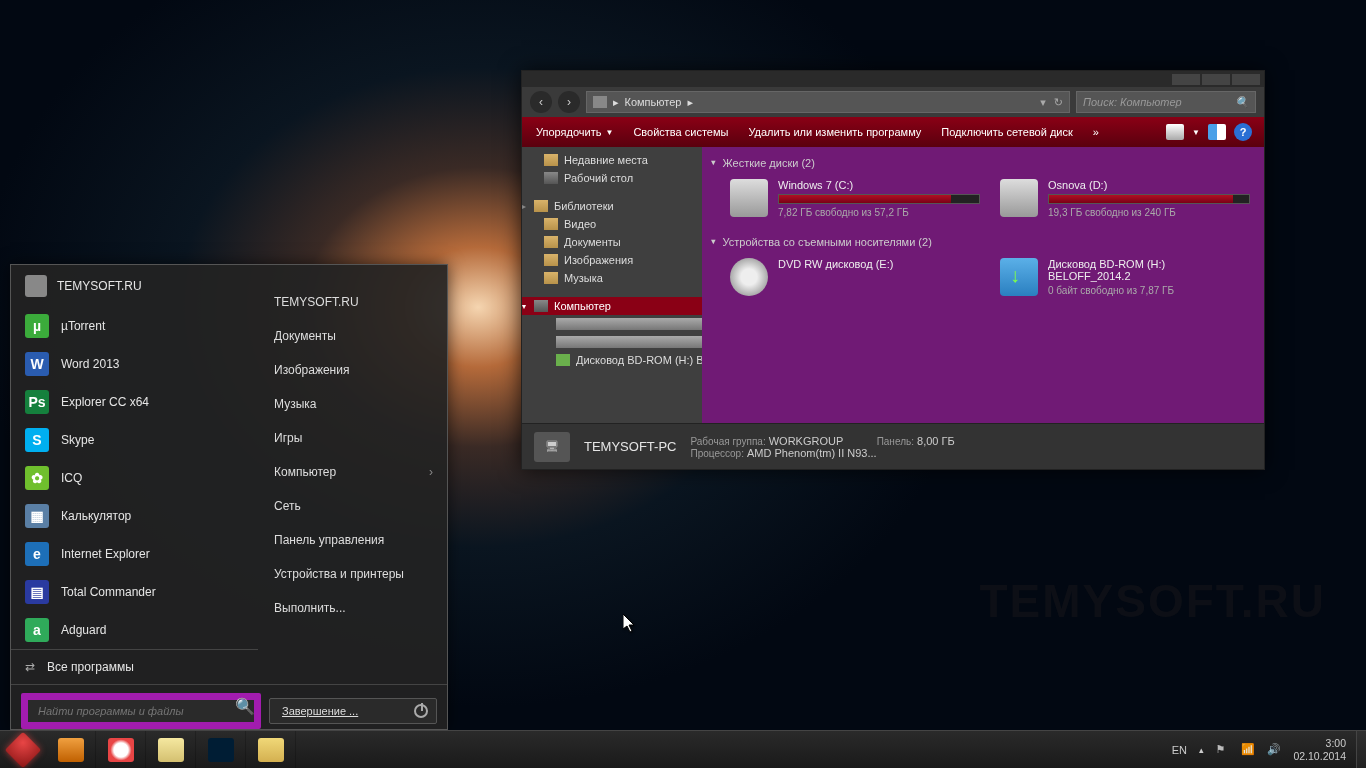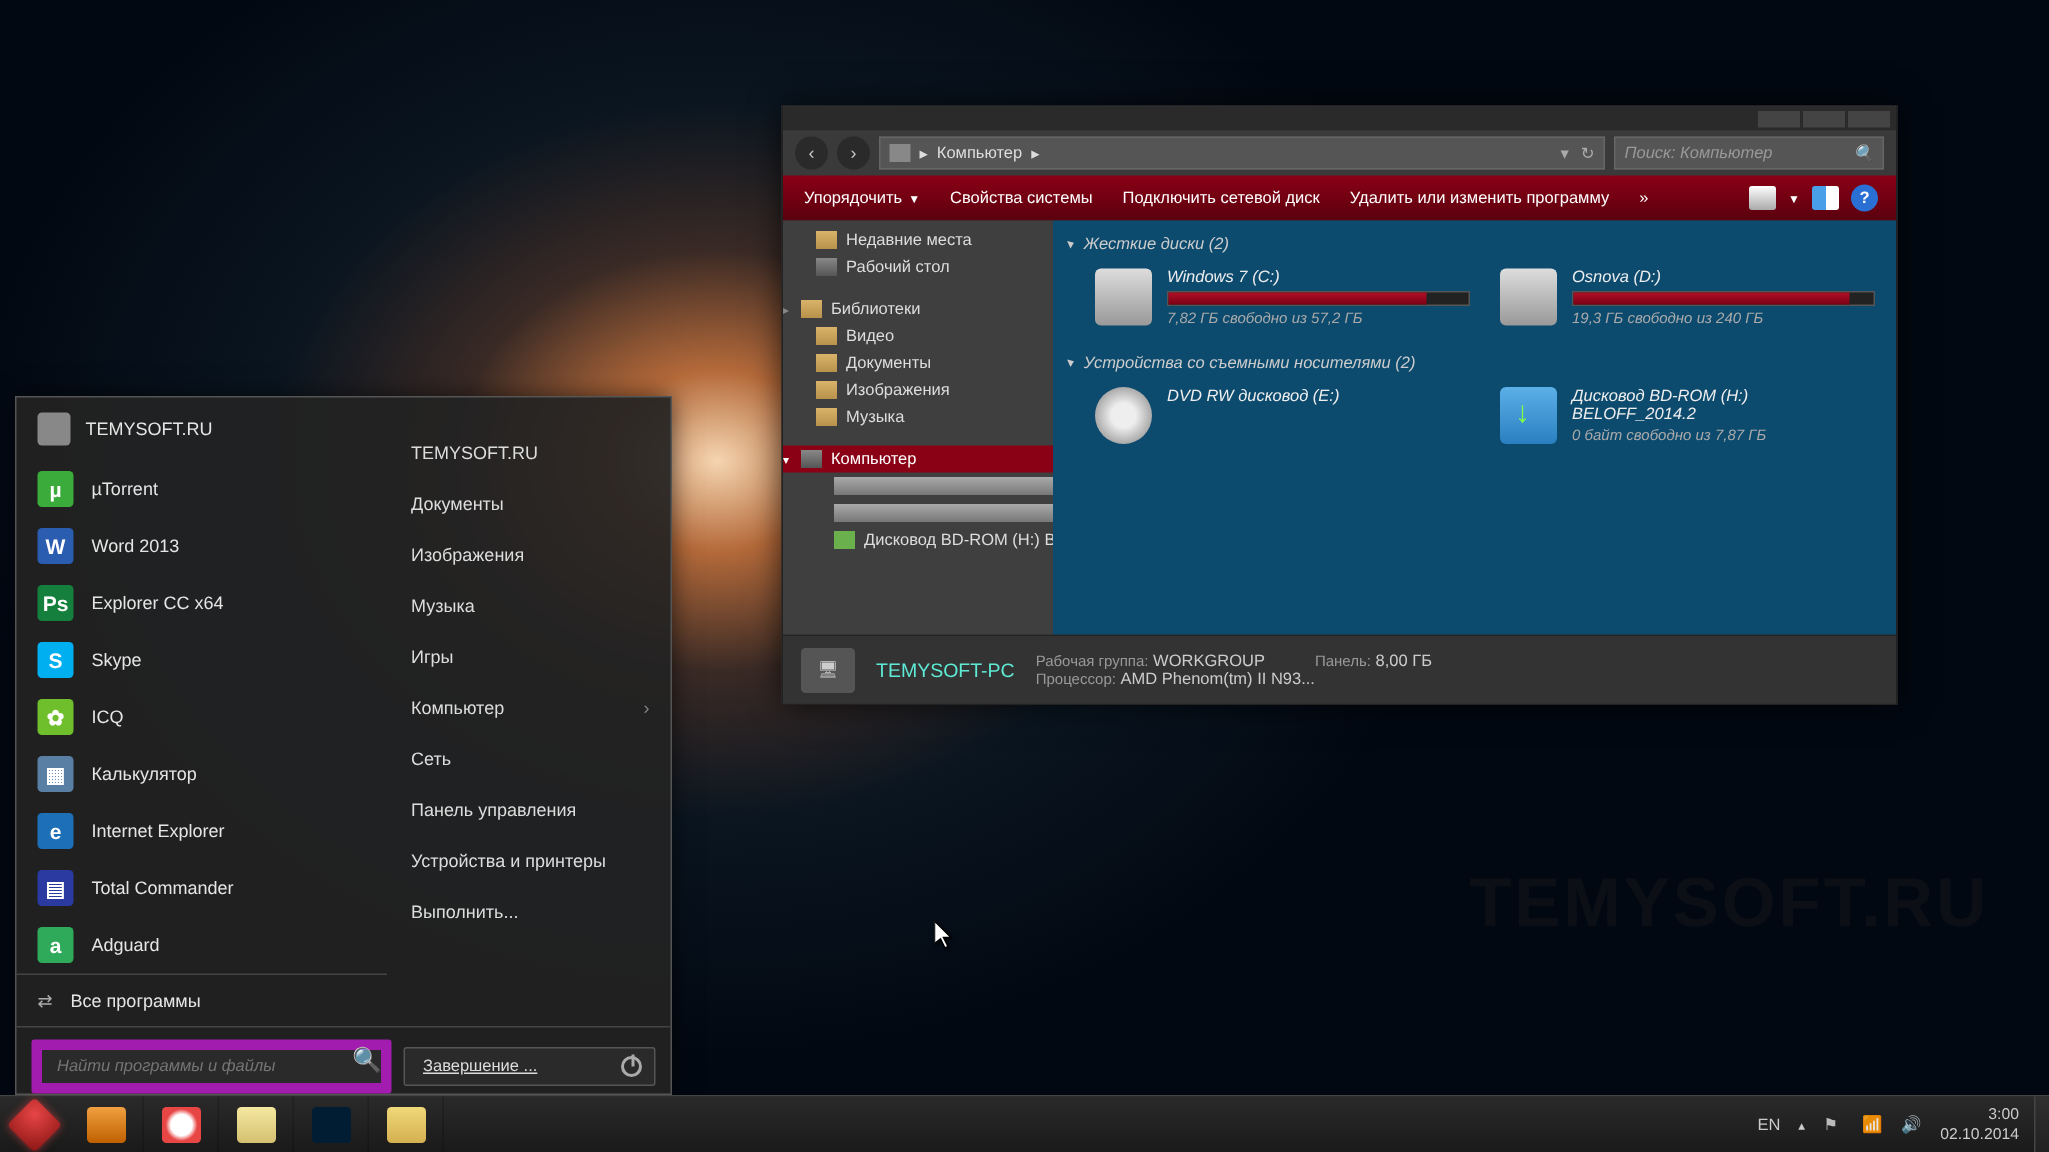--- a/index.html
+++ b/index.html
@@ -50,40 +50,40 @@
 .tree-item.level1 { padding-left: 12px; }
 .tree-item.level3 { padding-left: 34px; }
 .tree-item.selected { background: #8a0015; color: #fff; }
 .tree-icon { width: 14px; height: 12px; background: #888; flex-shrink: 0; }
 .tree-icon.folder { background: linear-gradient(#d9b36a, #b8924a); }
 .tree-icon.drive { background: linear-gradient(#aaa, #777); }
 .tree-icon.comp { background: linear-gradient(#888, #555); }
 .tree-icon.bd { background: #6ab04c; }
 .tree-spacer { height: 10px; }
 .tree-chev { position: absolute; margin-left: -12px; color: #888; font-size: 8px; }
-.ex-content { flex: 1; background: #0c4a6e; padding: 6px 10px; color: #ddd; overflow: auto; font-style: italic; }
+.ex-content { flex: 1; background: #701a75; padding: 6px 10px; color: #ddd; overflow: auto; }
 .group-header { display: flex; align-items: center; gap: 6px; font-size: 11px; color: #ccc; padding: 4px 0; }
 .group-header::before { content: "▸"; font-size: 9px; transform: rotate(90deg); display: inline-block; }
 .drive-row { display: flex; gap: 20px; padding: 6px 0 14px 18px; }
 .drive { display: flex; gap: 10px; width: 250px; }
 .drive-icon { width: 38px; height: 38px; background: linear-gradient(#ccc, #888); border-radius: 4px; flex-shrink: 0; }
 .drive-icon.hdd { background: linear-gradient(#ddd, #999); }
 .drive-icon.optical { background: radial-gradient(circle, #eee 30%, #aaa 70%); border-radius: 50%; }
 .drive-icon.bdrom { background: linear-gradient(#5bb0e8, #2a7fc0); position: relative; }
 .drive-icon.bdrom::after { content: "↓"; position: absolute; color: #7fff4a; font-size: 20px; font-weight: bold; left: 10px; top: 6px; }
 .drive-info { flex: 1; font-size: 11px; }
 .drive-name { color: #eee; margin-bottom: 3px; }
 .drive-bar { height: 10px; background: #222; margin-bottom: 3px; position: relative; border: 1px solid #555; }
 .drive-bar-fill { height: 100%; background: linear-gradient(#b01025, #7a0015); }
 .drive-free { color: #aaa; font-size: 10px; }
 .ex-status { height: 46px; background: #333; border-top: 1px solid #222; display: flex; align-items: center; padding: 0 12px; gap: 14px; color: #ccc; font-size: 11px; }
 .status-icon { width: 36px; height: 30px; background: #555; border-radius: 3px; display: flex; align-items: center; justify-content: center; }
 .status-cols { display: flex; }
 .status-col .lbl { color: #999; font-size: 10px; }
-.status-pc { font-size: 13px; color: #5eead4; }
+.status-pc { font-size: 13px; color: #e5e5e5; }
 
 
 .cursor { position: absolute; left: 623px; top: 614px; width: 14px; height: 20px; }
 .cursor svg { filter: drop-shadow(1px 1px 1px rgba(0,0,0,0.6)); }
 
 
 .taskbar { position: absolute; bottom: 0; left: 0; right: 0; height: 38px; background: linear-gradient(#2a2a2a, #1a1a1a); border-top: 1px solid #444; display: flex; align-items: center; }
 .tb-start { width: 46px; height: 100%; display: flex; align-items: center; justify-content: center; }
 .tb-start-orb { width: 26px; height: 26px; background: radial-gradient(circle at 30% 30%, #e84545, #8a1515); border-radius: 3px; transform: rotate(45deg); box-shadow: 0 0 6px rgba(232,69,69,0.6); }
 .tb-pins { display: flex; height: 100%; }
@@ -200,24 +200,24 @@
   </div>
   <div class="ex-toolbar">
     <div class="ex-tbtn">
         <span>Упорядочить</span>
         <span class="chev">▼</span>
       </div>
     <div class="ex-tbtn">
         <span>Свойства системы</span>
       </div>
     <div class="ex-tbtn">
+        <span>Удалить или изменить программу</span>
+      </div>
+    <div class="ex-tbtn">
         <span>Подключить сетевой диск</span>
-      </div>
-    <div class="ex-tbtn">
-        <span>Удалить или изменить программу</span>
       </div>
     <div class="ex-tbtn">
         <span>»</span>
       </div>
     <div class="ex-ticons">
       <div class="ex-ticon" style="background:linear-gradient(#fff,#aaa);"></div>
       <span style="color:#fff;font-size:8px;">▼</span>
       <div class="ex-ticon" style="background:linear-gradient(90deg,#4aa0e8 50%,#fff 50%);"></div>
       <div class="ex-help">?</div>
     </div>

